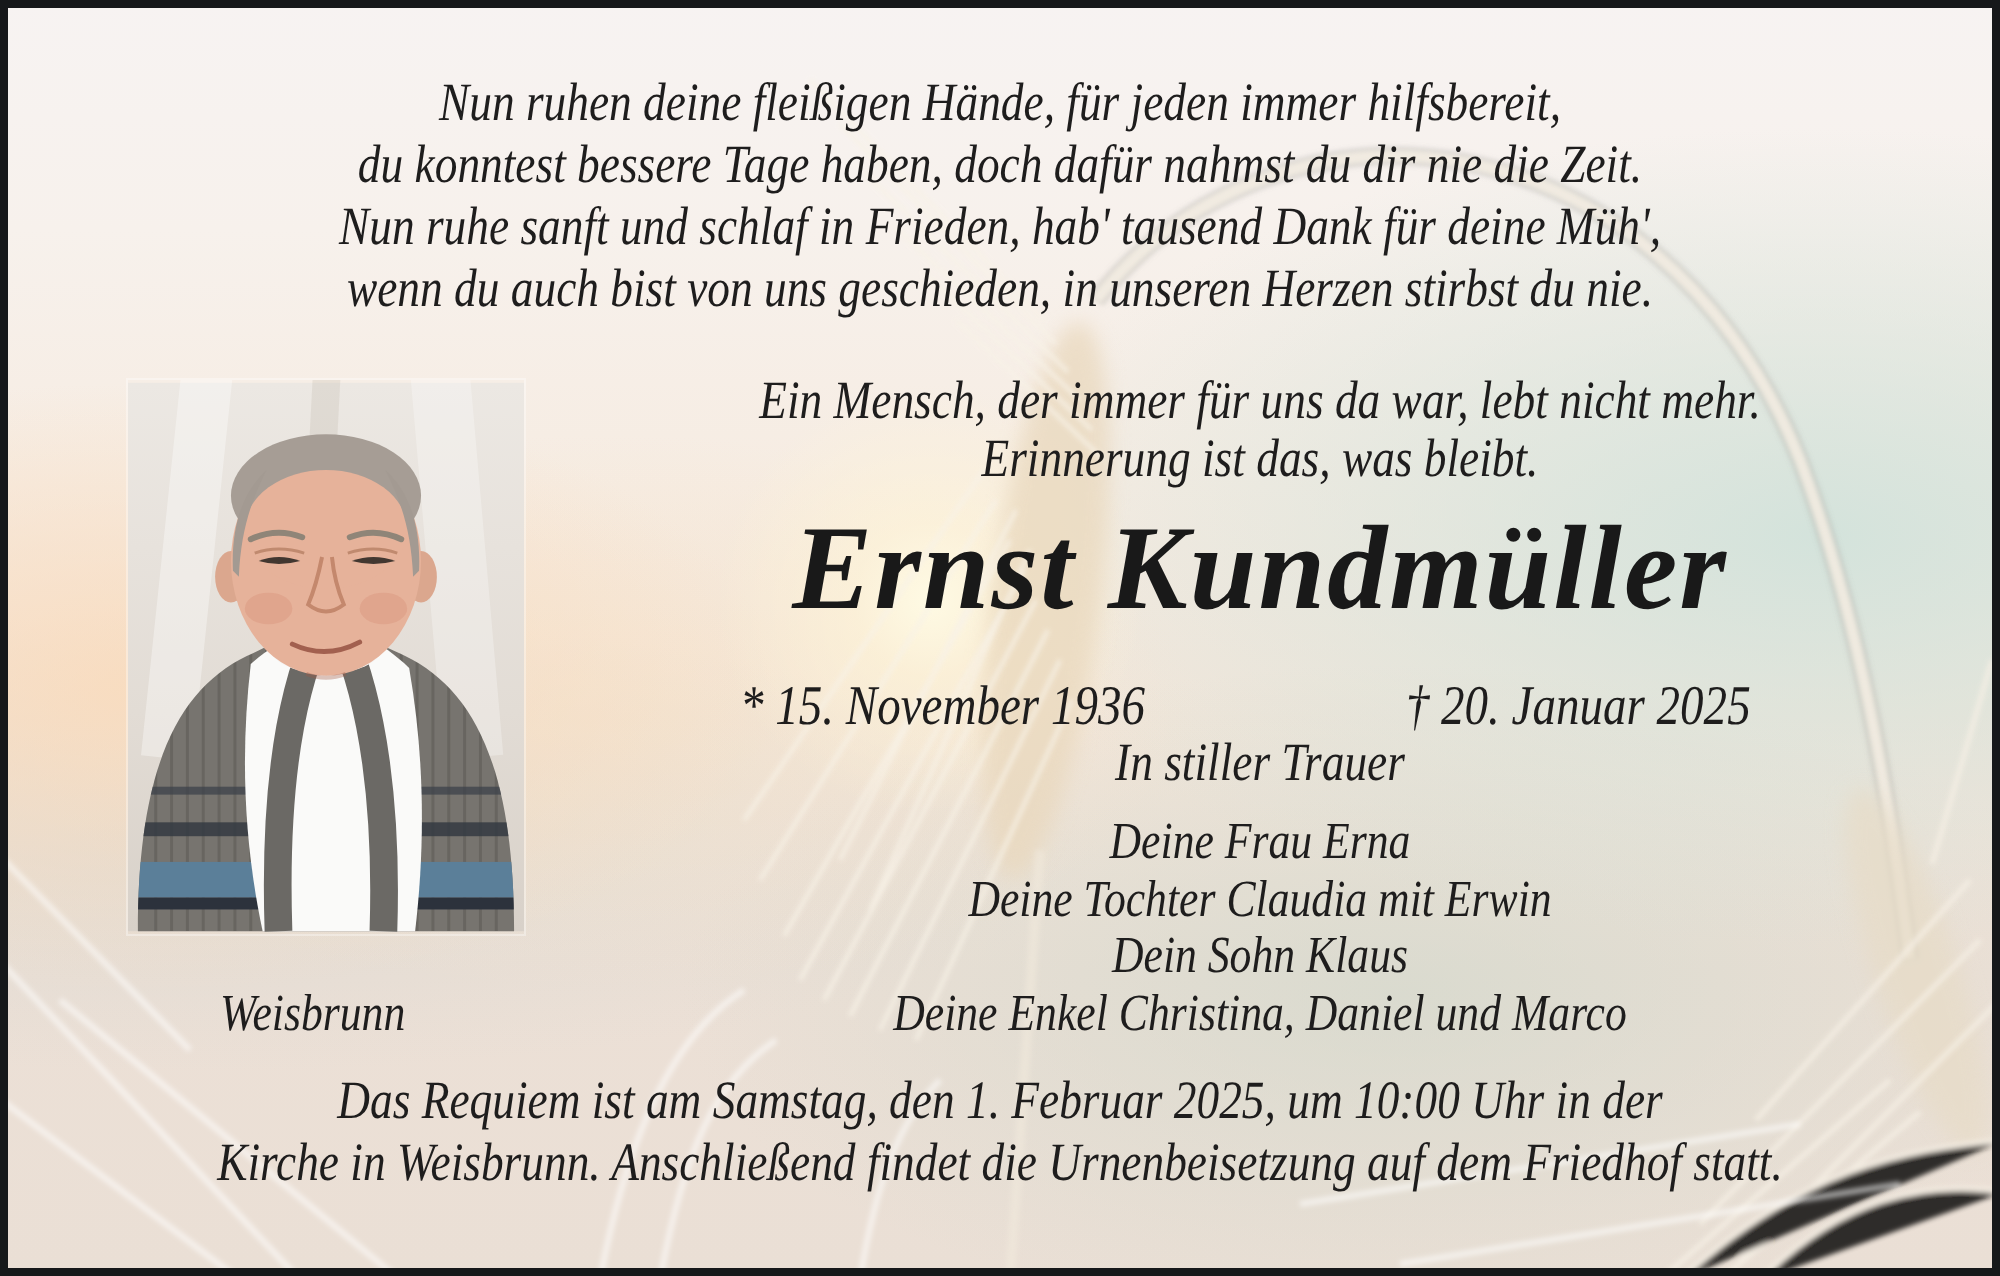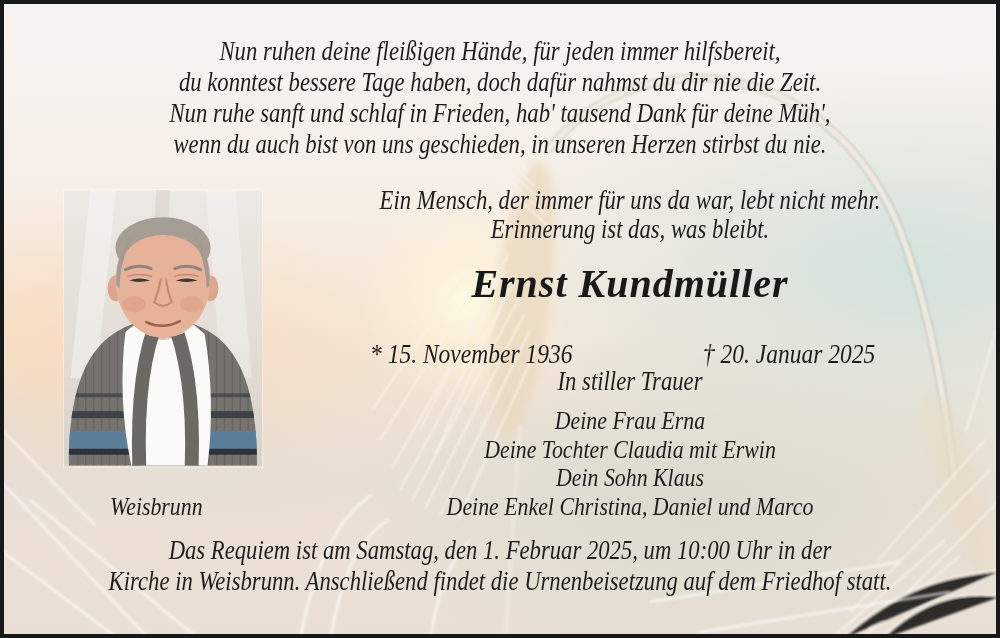--- a/index.html
+++ b/index.html
@@ -24,21 +24,21 @@
   .frame { position:absolute; inset:0; border:4px solid #16181a; z-index:6; pointer-events:none; }
 
   .txt { position:absolute; z-index:3; color:#1e1d1d; font-style:italic; }
   .center { text-align:center; }
   .condensed { transform:scaleX(0.84); transform-origin:50% 0; }
   .condensed-left { transform:scaleX(0.84); transform-origin:0 0; }
   .condensed-right { transform:scaleX(0.84); transform-origin:100% 0; }
 
   .verse      { top:36px; left:0; width:1000px; font-size:27px; line-height:31px; }
   .memorial   { top:186px; left:260px; width:740px; font-size:27px; line-height:29px; }
-  .name       { top:253px; left:260px; width:740px; font-size:40px; line-height:62px;
+  .name       { top:253px; left:260px; width:740px; font-size:60px; line-height:62px;
                 font-weight:bold; letter-spacing:1px; color:#191919; }
   .birth      { top:338px; left:370px; font-size:28px; white-space:nowrap; }
   .death      { top:338px; right:125px; font-size:28px; white-space:nowrap; }
   .mourning   { top:366px; left:260px; width:740px; font-size:27px; }
   .family     { top:407px; left:260px; width:740px; font-size:26px; line-height:28.5px; }
   .location   { top:492px; left:110px; font-size:26px; white-space:nowrap; }
   .requiem    { top:535px; left:0; width:1000px; font-size:27px; line-height:30.5px; }
 
   .photo {
     position:absolute; left:64px; top:190px; width:198px; height:277px; z-index:2;

